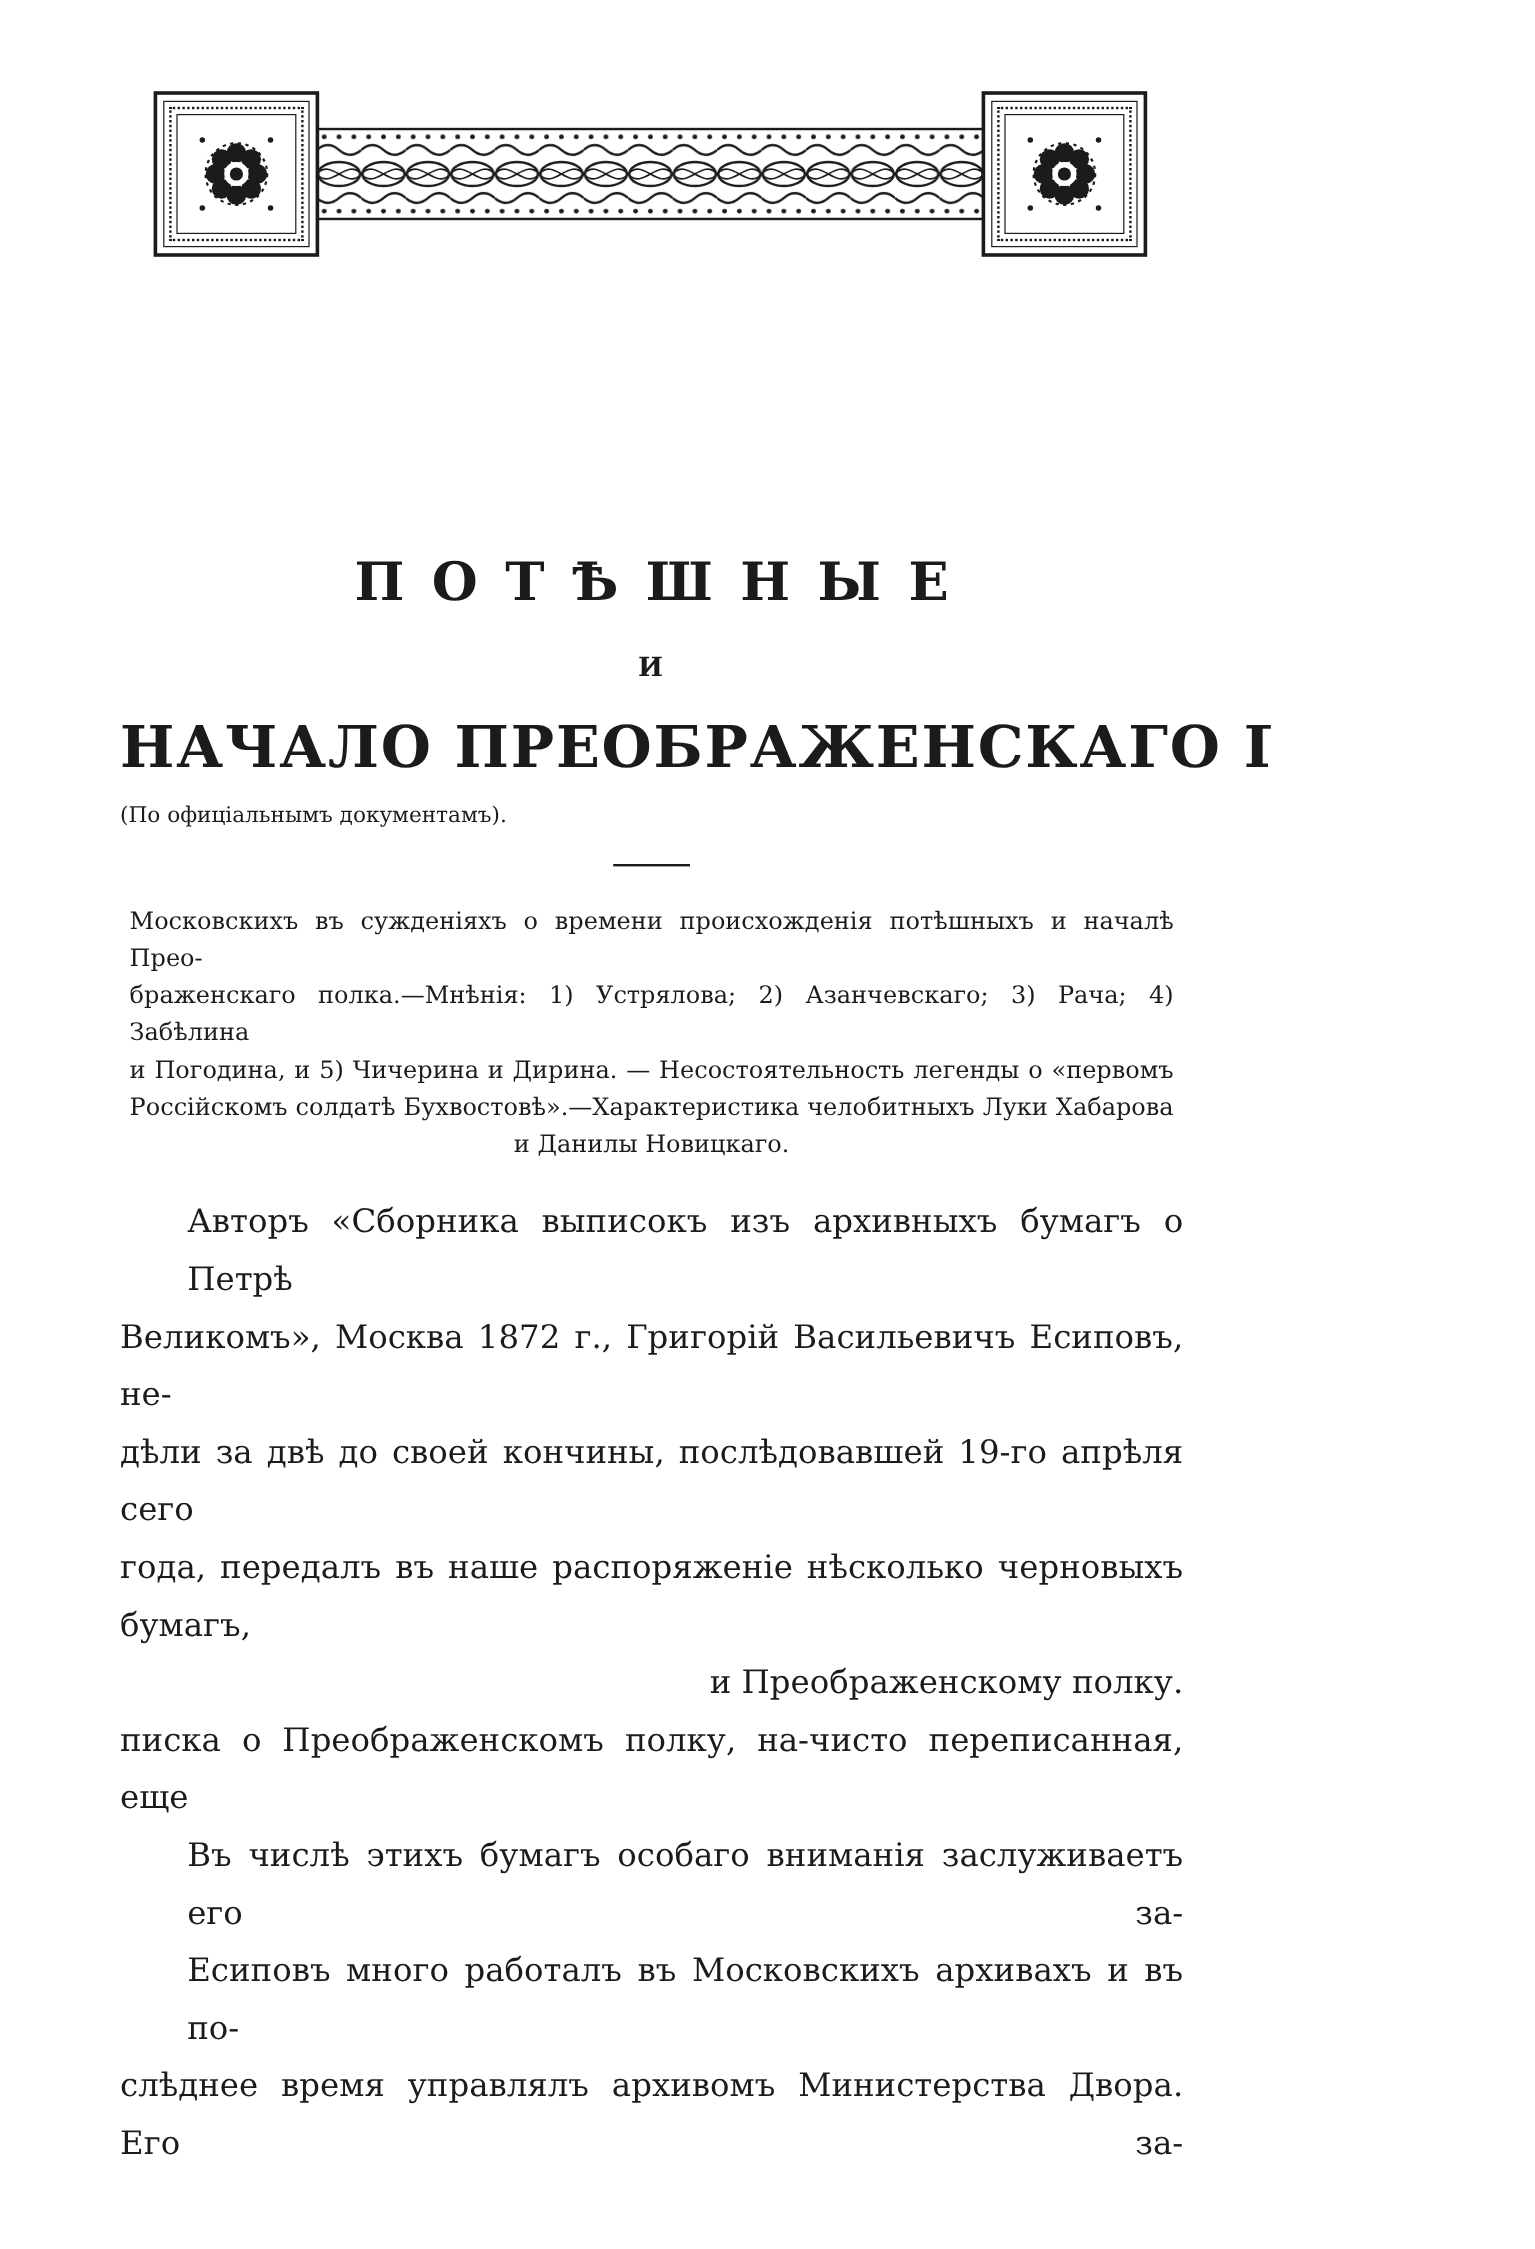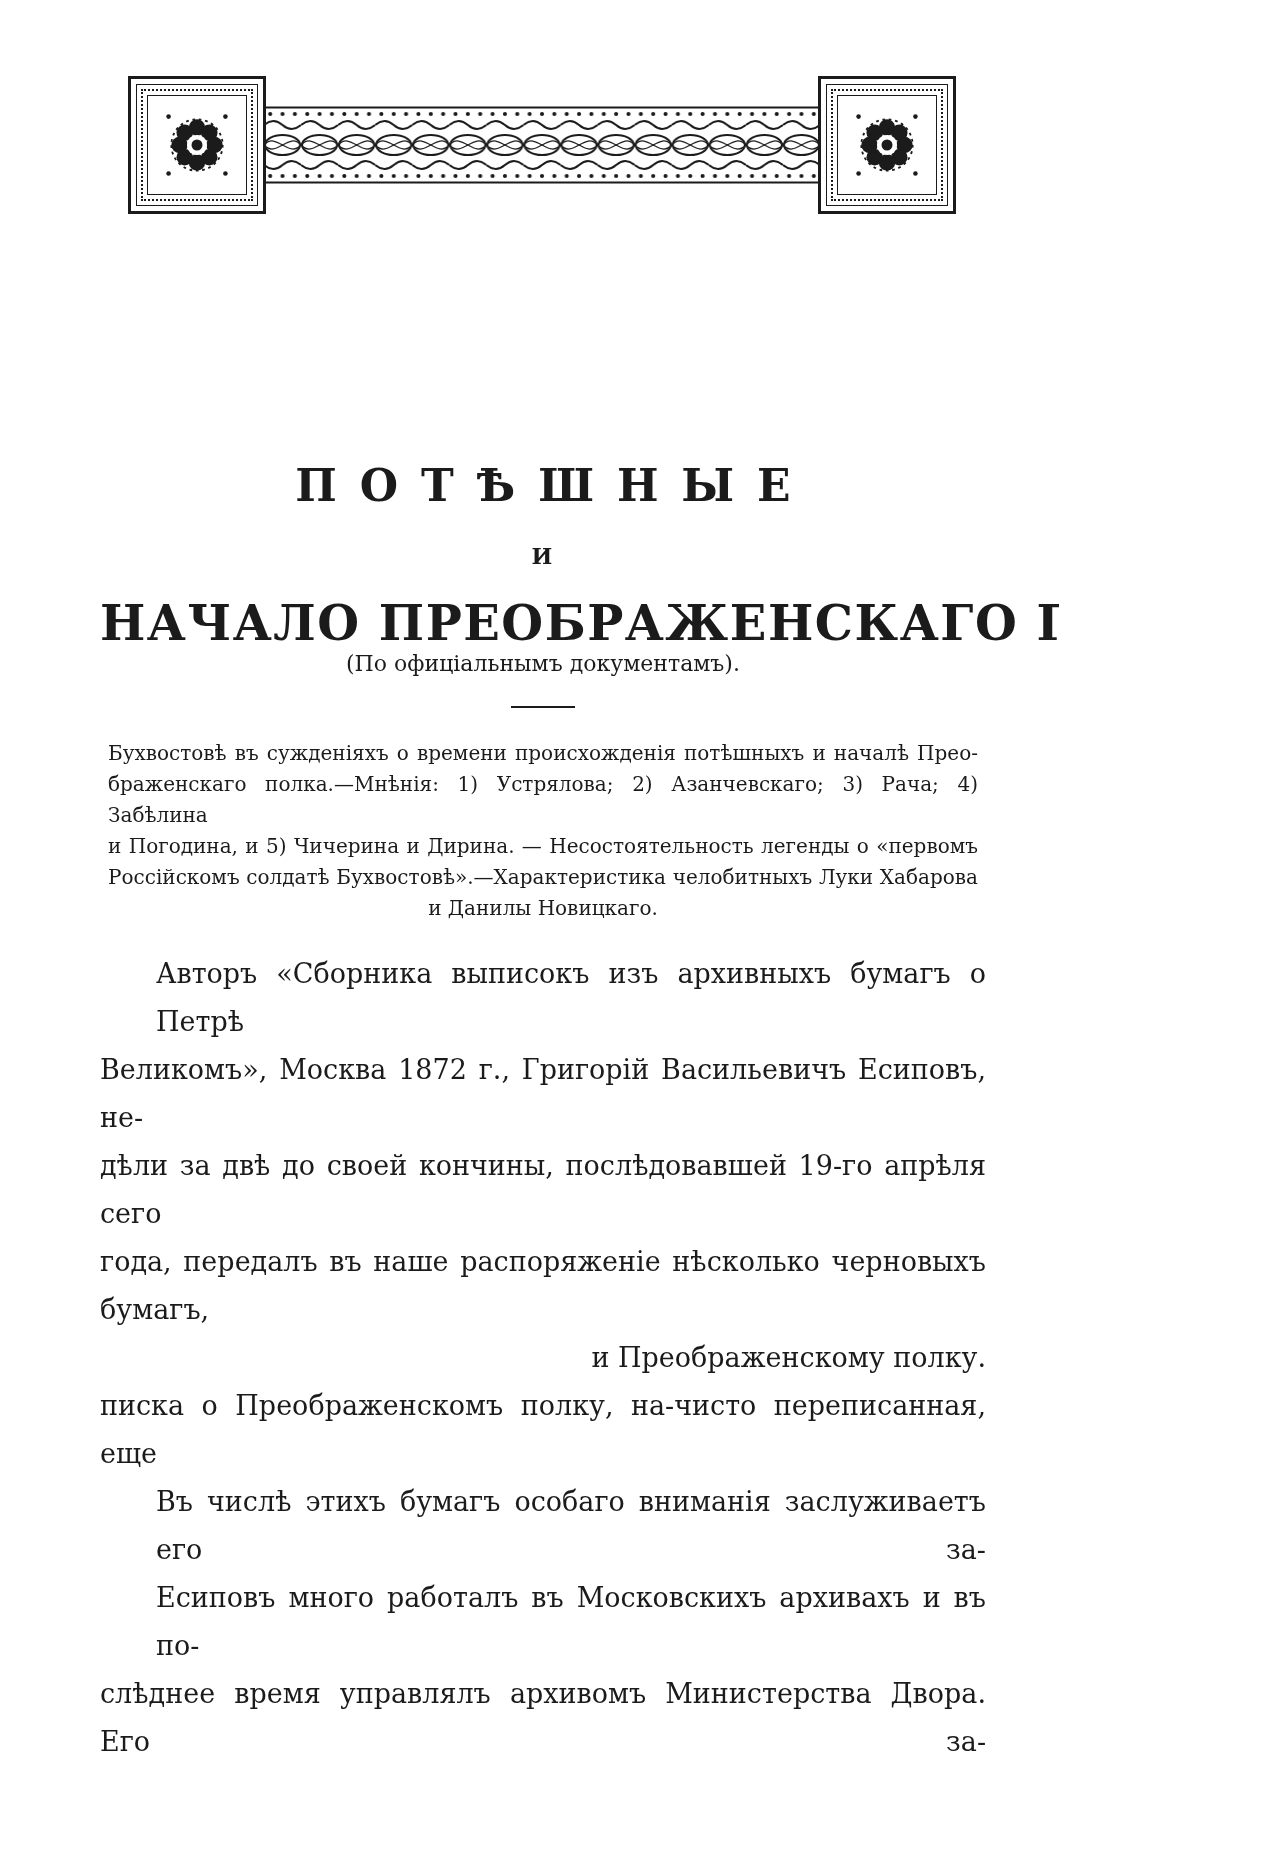--- a/index.html
+++ b/index.html
@@ -61,22 +61,23 @@
     letter-spacing: 2px;
   }
   .title2 {
     margin-top: 26px;
     font-size: 48px;
     font-weight: 700;
     letter-spacing: 1.5px;
     white-space: nowrap;
   }
   .subtitle {
-    text-align: center;
-    font-size: 22px;
+    margin-top: 18px;
+    text-align: left;
+    font-size: 18px;
   }
   .divider {
     width: 64px;
     border-top: 2px solid #1b1b1b;
     margin: 30px auto 0 auto;
     height: 0;
   }
 
   
   .headnote {
@@ -190,21 +191,21 @@
 
   <div class="content">
 
     <div class="title1">ПОТѢШНЫЕ</div>
     <div class="connector">И</div>
     <div class="title2">НАЧАЛО ПРЕОБРАЖЕНСКАГО ПОЛКА.</div>
     <div class="subtitle">(По офиціальнымъ документамъ).</div>
     <div class="divider"></div>
 
     <div class="headnote">
-      <div class="hl">Бухвостовѣ въ сужденіяхъ о времени происхожденія потѣшныхъ и началѣ Прео-</div>
+      <div class="hl">Московскихъ въ сужденіяхъ о времени происхожденія потѣшныхъ и началѣ Прео-</div>
       <div class="hl">браженскаго полка.—Мнѣнія: 1) Устрялова; 2) Азанчевскаго; 3) Рача; 4) Забѣлина</div>
       <div class="hl">и Погодина, и 5) Чичерина и Дирина. — Несостоятельность легенды о «первомъ</div>
       <div class="hl">Россійскомъ солдатѣ Бухвостовѣ».—Характеристика челобитныхъ Луки Хабарова</div>
       <div class="hl-center">и Данилы Новицкаго.</div>
     </div>
 
     <div class="bodytext">
 
       <div>
         <div class="bl indent">Авторъ «Сборника выписокъ изъ архивныхъ бумагъ о Петрѣ</div>

